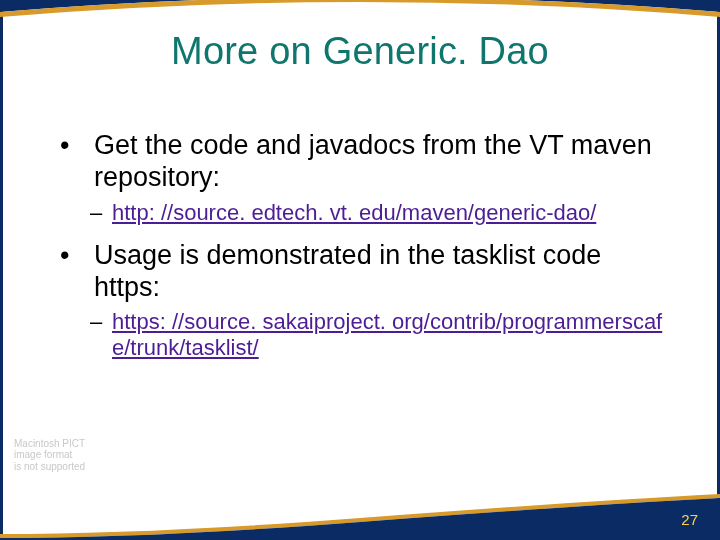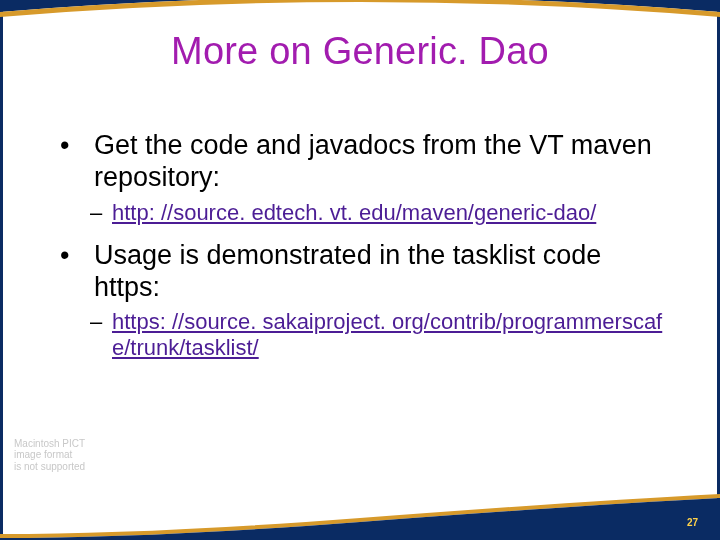--- a/index.html
+++ b/index.html
@@ -36,21 +36,21 @@
     height: 30px;
     z-index: 2;
   }
   .title {
     position: absolute;
     top: 30px;
     left: 0;
     width: 720px;
     text-align: center;
     font-size: 38px;
-    color: #a21caf;
+    color: #0f766e;
     letter-spacing: 0.2px;
   }
   .body {
     position: absolute;
     top: 130px;
     left: 60px;
     width: 610px;
     font-size: 27px;
     color: #000;
     line-height: 1.18;
@@ -96,22 +96,22 @@
     bottom: 0;
     left: 0;
     width: 720px;
     height: 48px;
     z-index: 2;
   }
   .page-num {
     position: absolute;
     right: 22px;
     bottom: 12px;
-    font-size: 10px;
-    font-weight: bold;
+    font-size: 15px;
+    font-weight: normal;
     color: #ffd24a;
     z-index: 3;
     text-align: right;
   }
 </style>
 </head>
 <body>
 
 <div class="slide">
   <div class="edge-left"></div>

